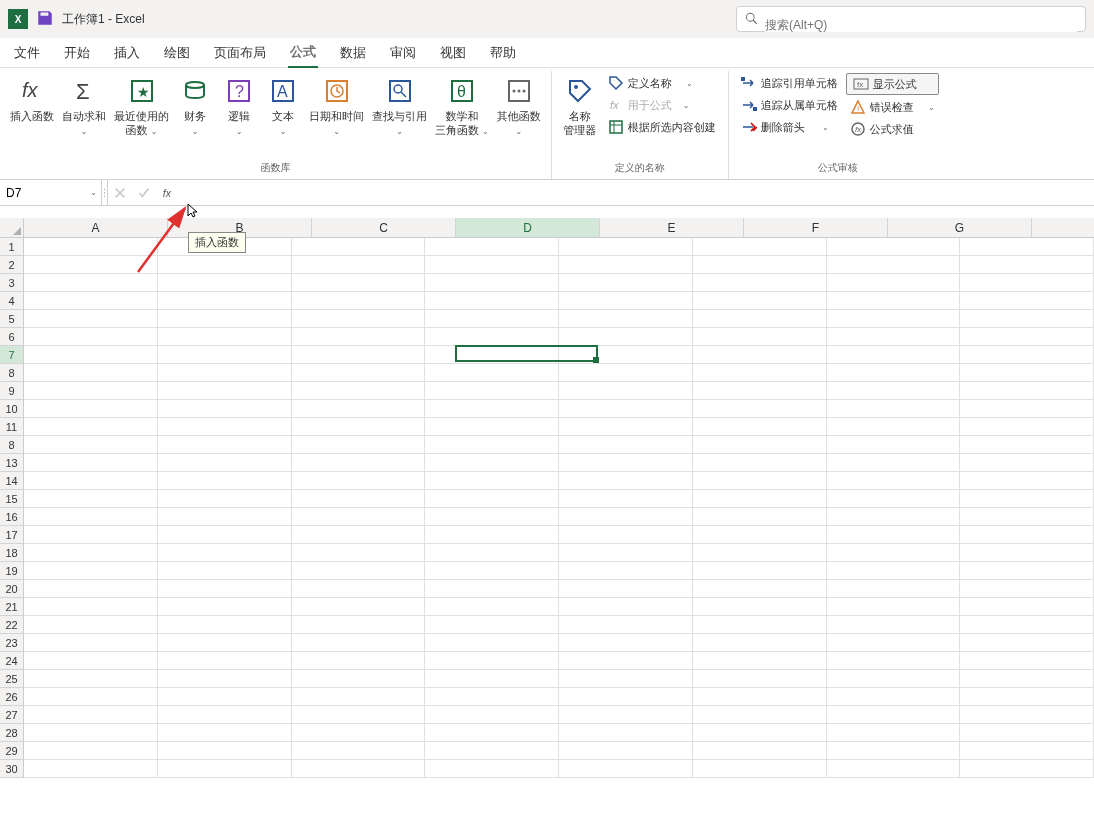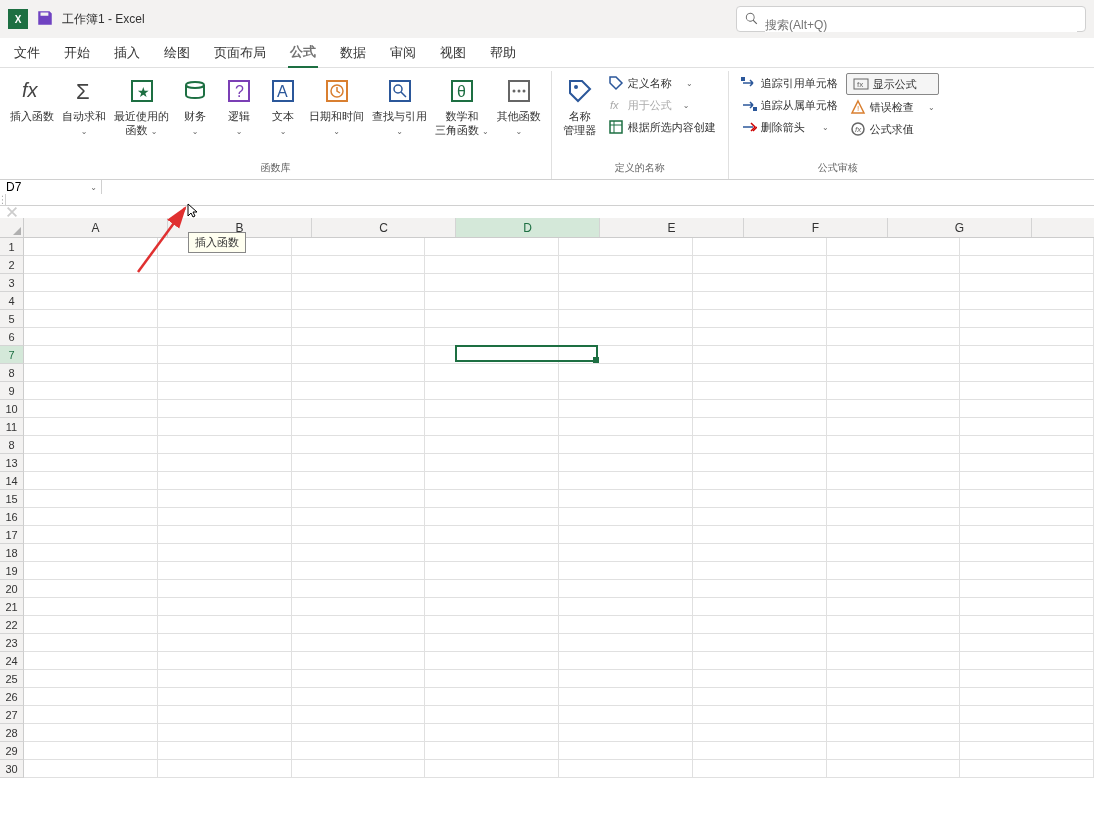--- a/index.html
+++ b/index.html
@@ -30,21 +30,21 @@
 .big-btn .icn { width: 32px; height: 32px; display: flex; align-items: center; justify-content: center; margin-bottom: 2px; }
 .big-btn .lbl { font-size: 11px; line-height: 14px; }
 .chev { font-size: 8px; color: #666; }
 .small-col { display: flex; flex-direction: column; gap: 2px; padding: 2px 2px; text-align: center; }
 .small-btn { display: flex; align-items: center; gap: 4px; padding: 2px 4px; cursor: pointer; font-size: 11px; white-space: nowrap; }
 .small-btn .sicn { width: 16px; height: 16px; display: flex; align-items: center; justify-content: center; flex-shrink: 0; }
 .small-btn.disabled { color: #aaa; }
 .small-btn.boxed { border: 1px solid #888; border-radius: 2px; padding: 2px 6px; background: #f5f5f5; }
 
 
-.formula-bar { height: 26px; border-bottom: 1px solid #d0d0d0; display: flex; align-items: stretch; flex-direction: column; }
+.formula-bar { height: 26px; border-bottom: 1px solid #d0d0d0; display: flex; align-items: stretch; }
 .name-box { width: 102px; border-right: 1px solid #d0d0d0; display: flex; align-items: center; padding: 0 6px; position: relative; }
 .name-box input { border: none; outline: none; width: 70px; font-size: 12px; }
 .name-box .dd { position: absolute; right: 4px; font-size: 8px; color: #666; }
 .fb-sep { width: 6px; border-right: 1px solid #d0d0d0; display:flex; align-items:center; justify-content:center; color:#aaa; font-size:10px;}
 .fb-btn { width: 24px; display: flex; align-items: center; justify-content: center; cursor: pointer; color: #888; }
 .fb-btn.disabled { color: #ccc; }
 .fb-btn svg { width: 14px; height: 14px; }
 .fb-input { flex: 1; border: none; outline: none; padding: 0 6px; font-size: 12px; }
 
 

